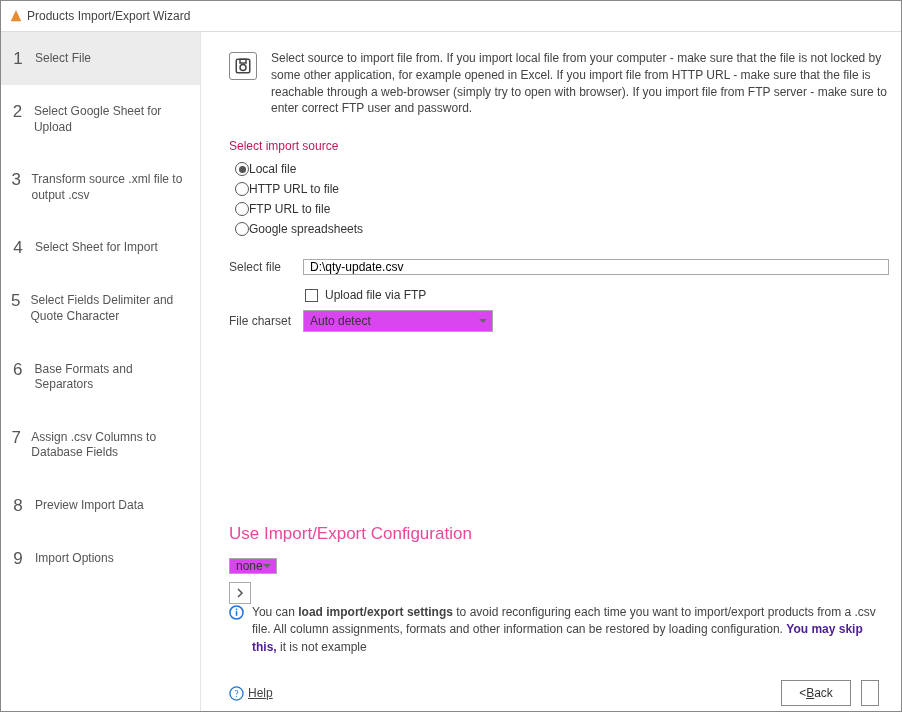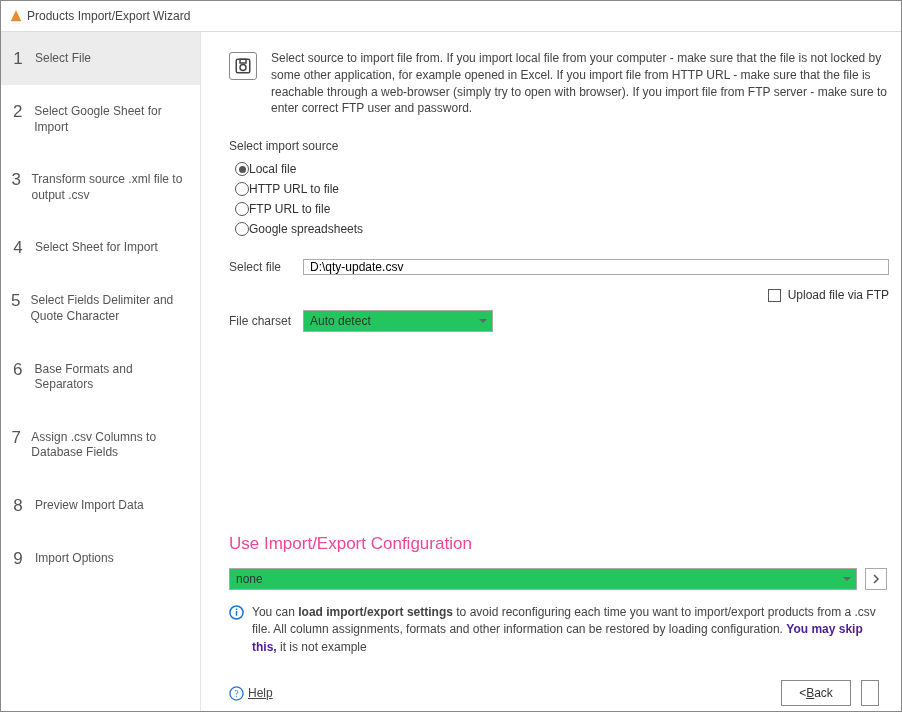--- a/index.html
+++ b/index.html
@@ -66,51 +66,51 @@
 }
 .info-row { display: flex; gap: 14px; margin-bottom: 22px; }
 .info-icon {
   flex: 0 0 28px; height: 28px;
   border: 1px solid #888; border-radius: 3px;
   display:flex; align-items:center; justify-content:center;
   margin-top:2px;
 }
 .info-icon svg { width:18px; height:18px; }
 .info-text { font-size: 12px; color: #444; line-height: 1.4; }
-.section-label { font-size:12px; color:#404040; margin-bottom:6px; }
+.section-label { font-size:12px; color:#be185d; margin-bottom:6px; }
 .radio-group { margin-left:6px; margin-bottom:20px; }
 .radio-row { display:flex; align-items:center; padding:3px 0; cursor:pointer; }
 .radio {
   width:14px; height:14px; border:1px solid #555; border-radius:50%;
   display:flex; align-items:center; justify-content:center;
 }
 .radio.sel::after { content:""; width:7px; height:7px; background:#555; border-radius:50%; }
 .form-row { display:flex; align-items:center; gap:10px; margin-bottom:8px; }
 .form-label { width:64px; color:#444; font-size:12px; }
 input[type=text].txt {
   font-family:inherit; font-size:12px; height:16px;
   border:1px solid #aaa; padding:2px 6px; flex:1;
 }
-.checkbox-row { display:flex; align-items:center; gap:7px; margin:5px 0 8px 76px;justify-content:flex-end; }
+.checkbox-row { display:flex; align-items:center; gap:7px; margin:5px 0 8px 76px; }
 .cbx {
   width:13px; height:13px; border:1px solid #555; background:#fff;
 }
 .select {
   display:flex; align-items:center; justify-content:space-between;
   border:1px solid #aaa; height:22px; padding:0 5px 0 6px;
-  width:190px; font-size:12px; color:#333; background:#22c55e; cursor:pointer;
+  width:190px; font-size:12px; color:#333; background:#d946ef; cursor:pointer;
 }
 .select .caret {
   width:0;height:0;border-left:4px solid transparent;border-right:4px solid transparent;
   border-top:4px solid #666;
 }
 .spacer { flex:1; }
 .config-heading { font-size:17px; color:#ec4899; font-weight:400; margin-bottom:14px; }
 .config-select {
-  display:flex; align-items:flex-end; gap:8px; margin-bottom:14px;
+  display:flex; align-items:flex-start; gap:8px; margin-bottom:0;flex-direction:column;
 }
 .config-select .select { flex:1; width:auto; }
 .ext-btn {
   width:22px;height:22px;border:1px solid #aaa;display:flex;align-items:center;justify-content:center;
   font-size:14px;color:#555;background:#fff;cursor:pointer; margin-right:2px;
 }
 .tip-row { display:flex; gap:8px; font-size:12px; color:#444; line-height:1.45; margin-bottom:12px; padding-right:4px;}
 .tip-row svg { flex:0 0 15px; width:15px; height:15px; margin-top:1px; }
 .tip-row .green { color:#4c1d95; font-weight:600; }
 .tip-row b { font-weight:600; }
@@ -139,21 +139,21 @@
 </div>
 
 <div class="container">
   <div class="sidebar" id="sidebar">
       <div class="step active">
         <div class="step-num">1</div>
         <div class="step-label">Select File</div>
       </div>
       <div class="step">
         <div class="step-num">2</div>
-        <div class="step-label">Select Google Sheet for Import</div>
+        <div class="step-label">Select Google Sheet for Upload</div>
       </div>
       <div class="step">
         <div class="step-num">3</div>
         <div class="step-label">Transform source .xml file to output .csv</div>
       </div>
       <div class="step">
         <div class="step-num">4</div>
         <div class="step-label">Select Sheet for Import</div>
       </div>
       <div class="step">

